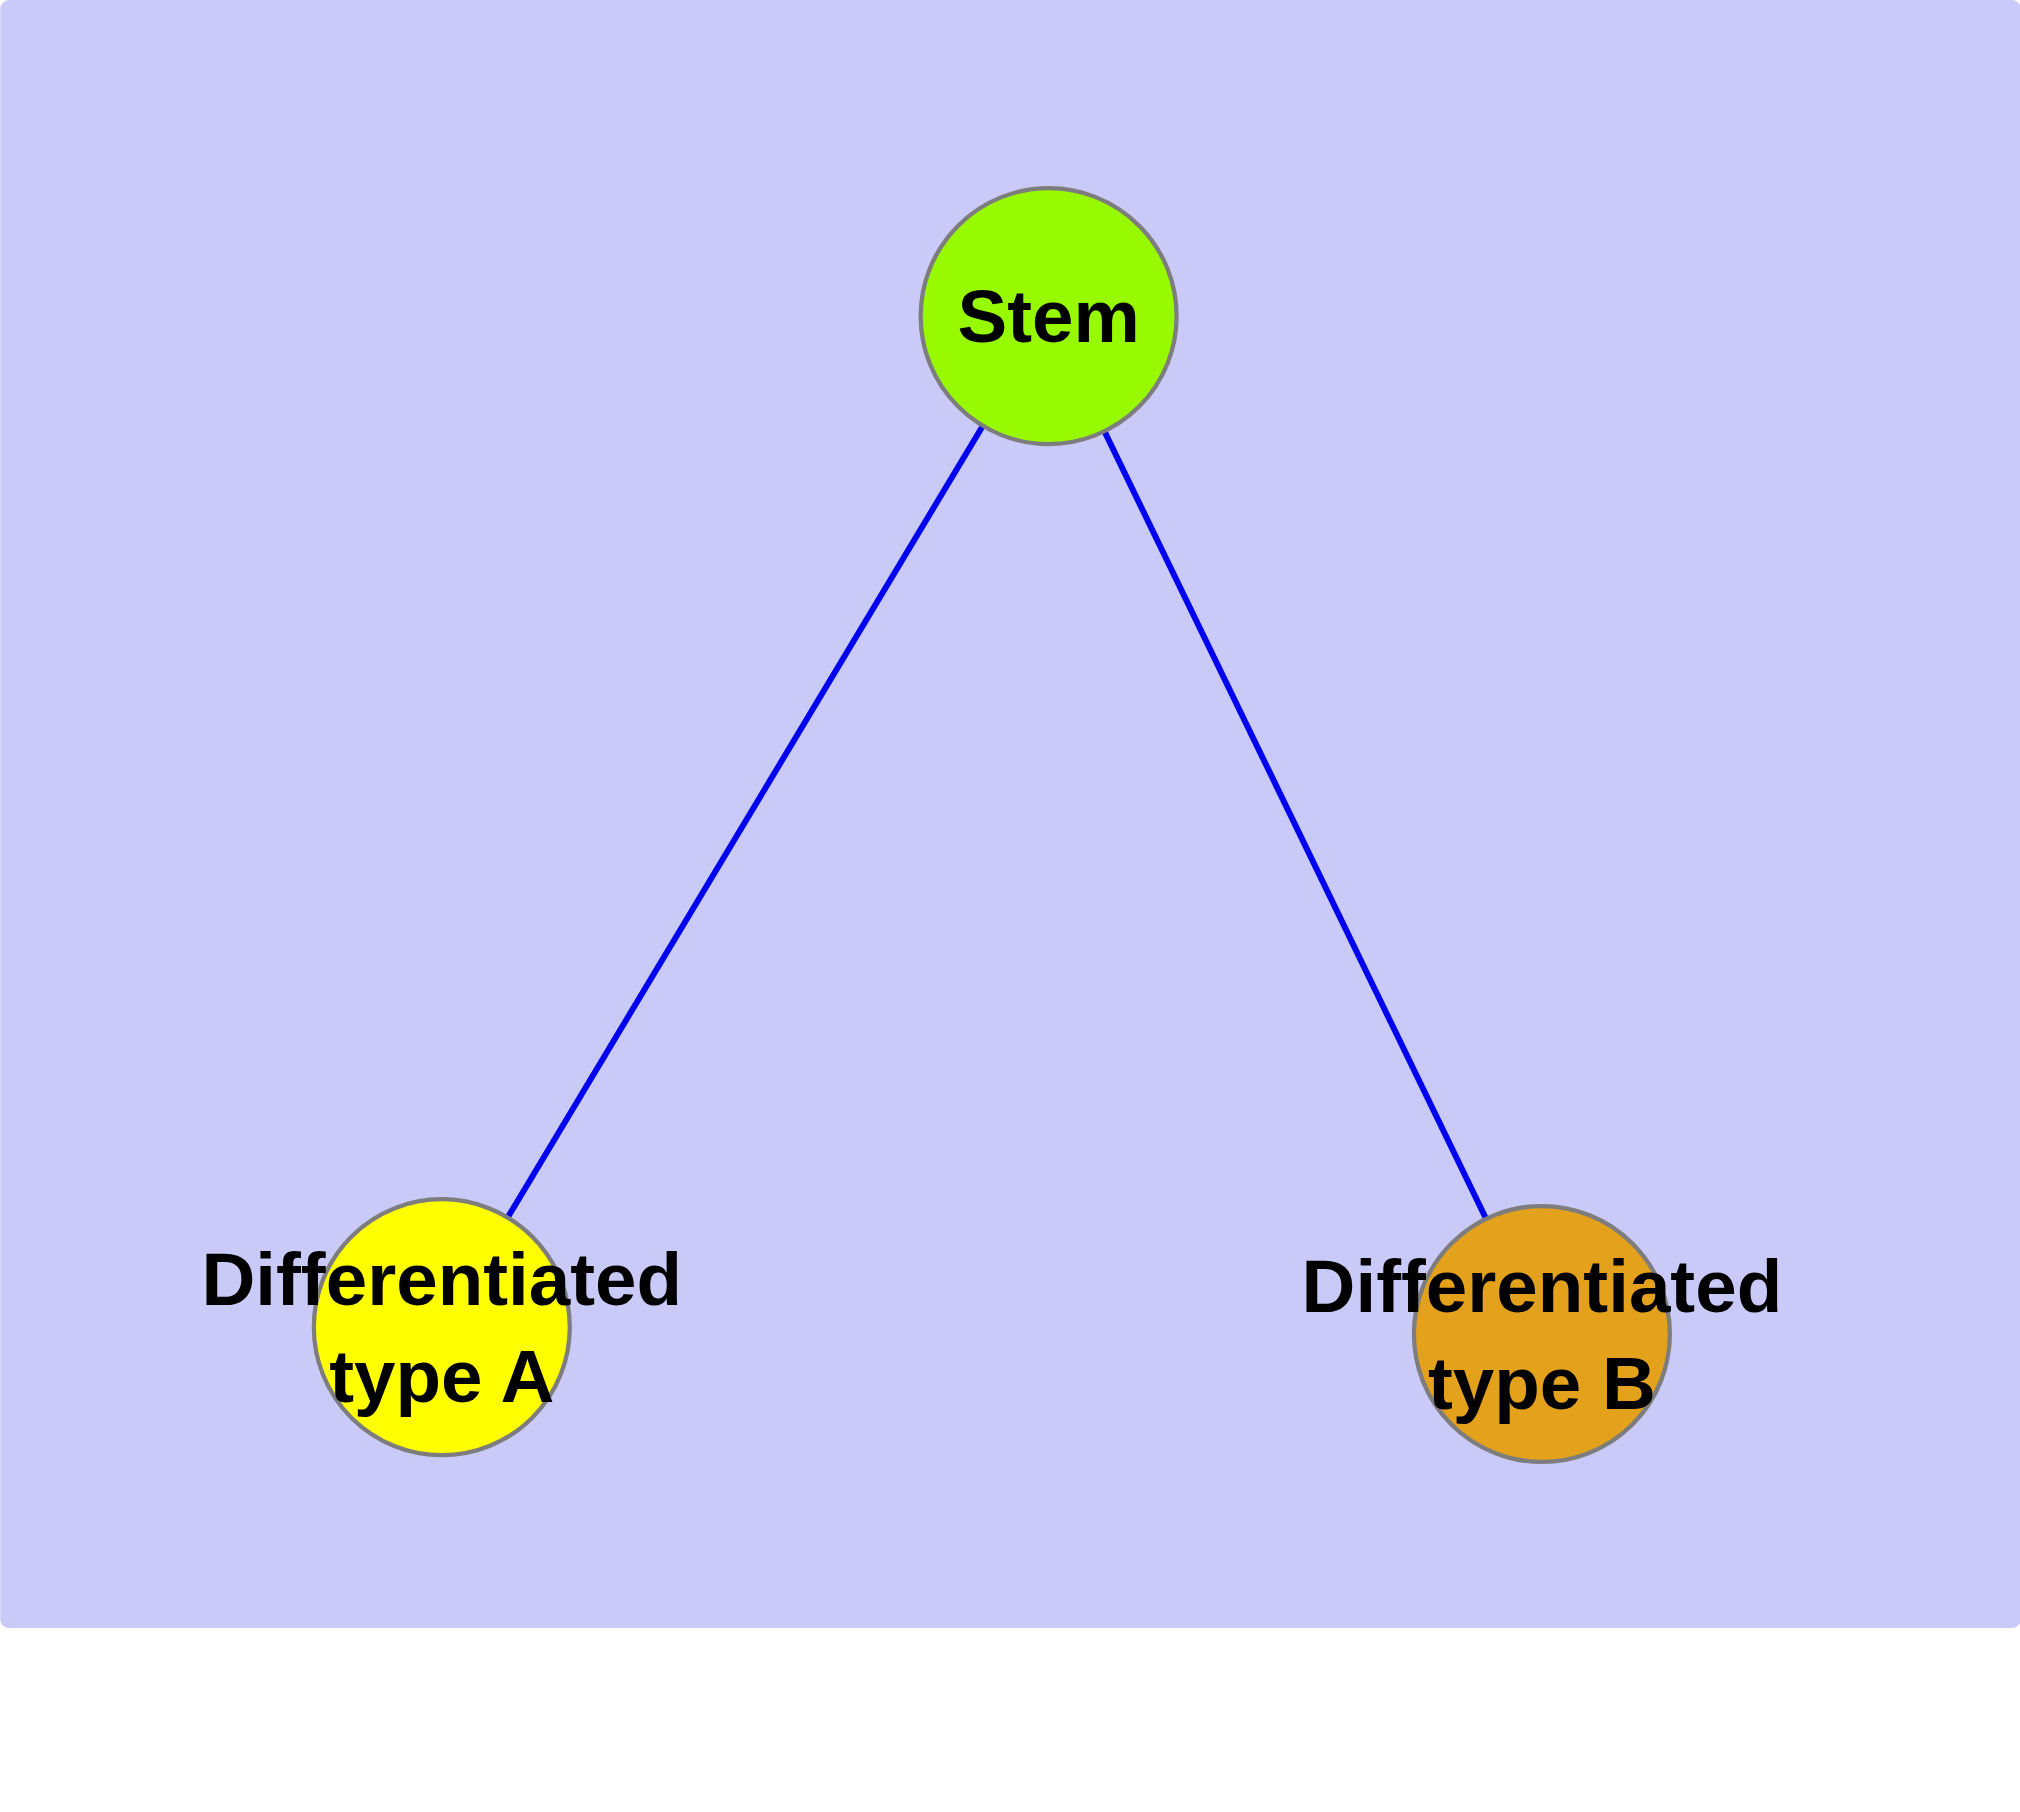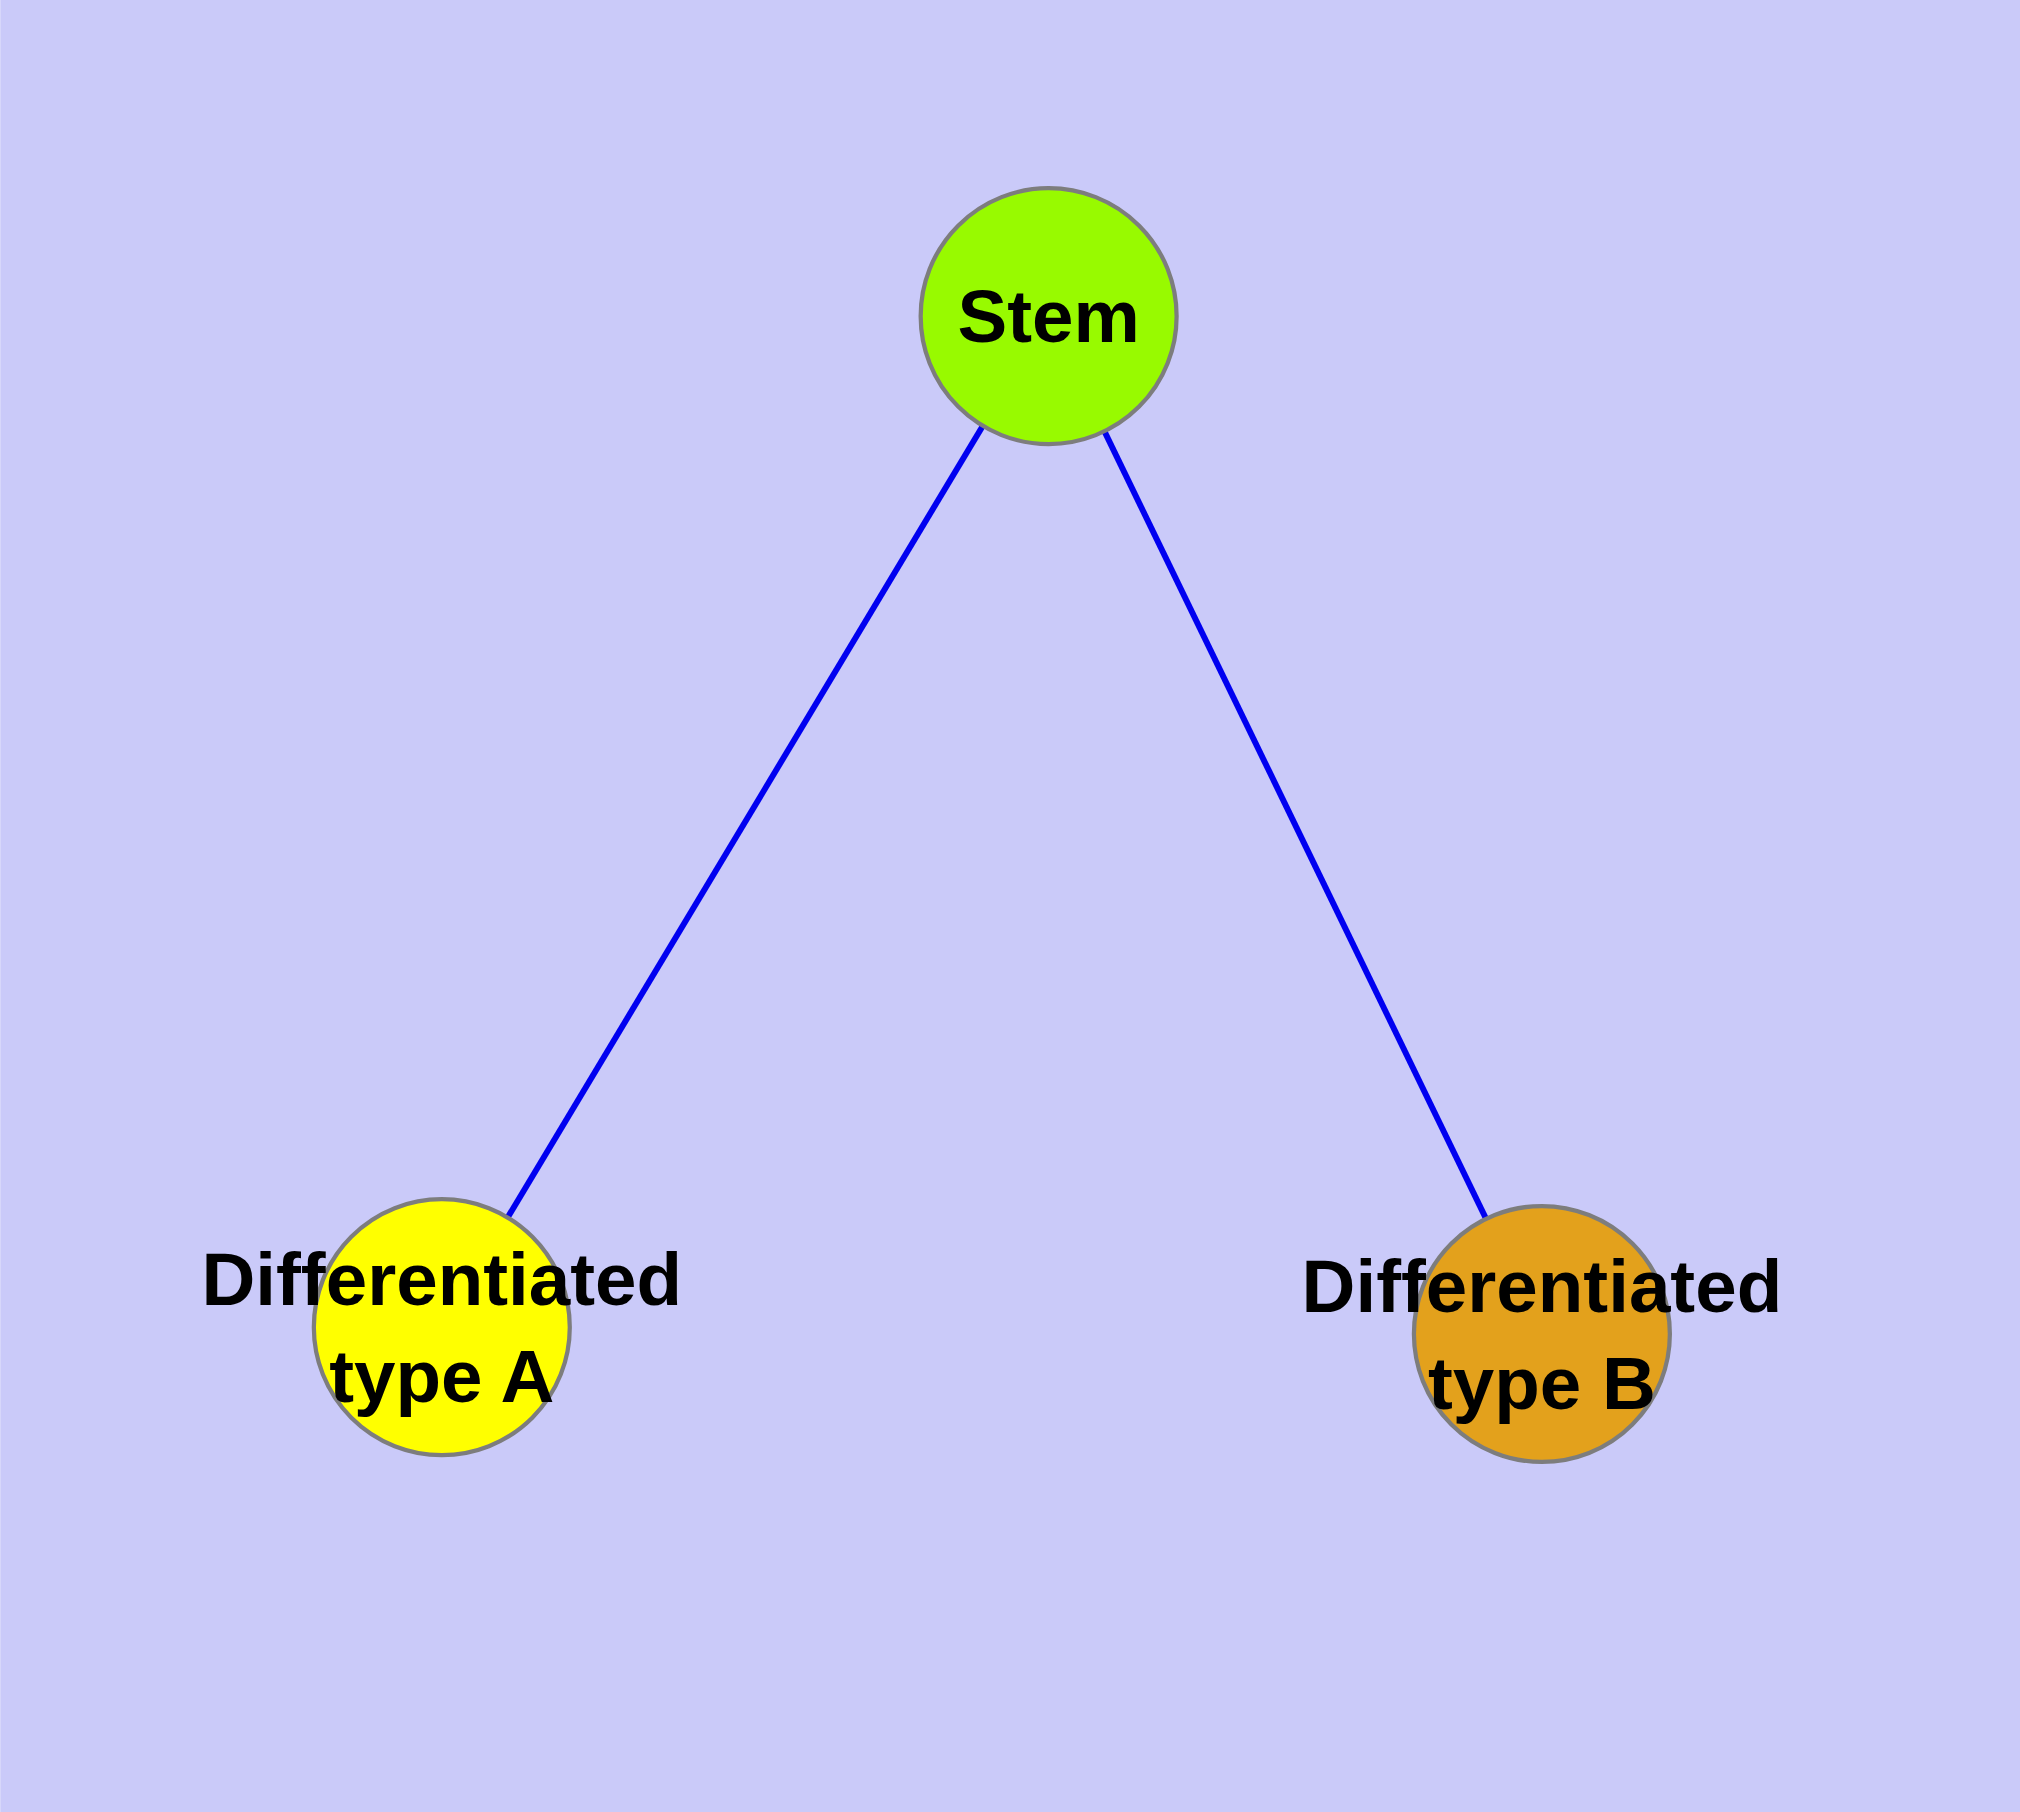--- a/index.html
+++ b/index.html
@@ -2,23 +2,24 @@
 <html style="font-size:13.6px"><head>
 <meta charset="utf-8">
 <style>
   html, body {
     margin: 0;
     padding: 0;
     background: #ffffff;
   }
   .canvas-wrap {
     width: 2021px;
-    height: 1812px;
+    height: 1628px;
     position: relative;
     overflow: hidden;
+    border-radius: 9px;
   }
   svg {
     display: block;
   }
   .node-label {
     font-family: "Liberation Sans", "DejaVu Sans", sans-serif;
     font-weight: bold;
     fill: #000000;
   }
 </style>

